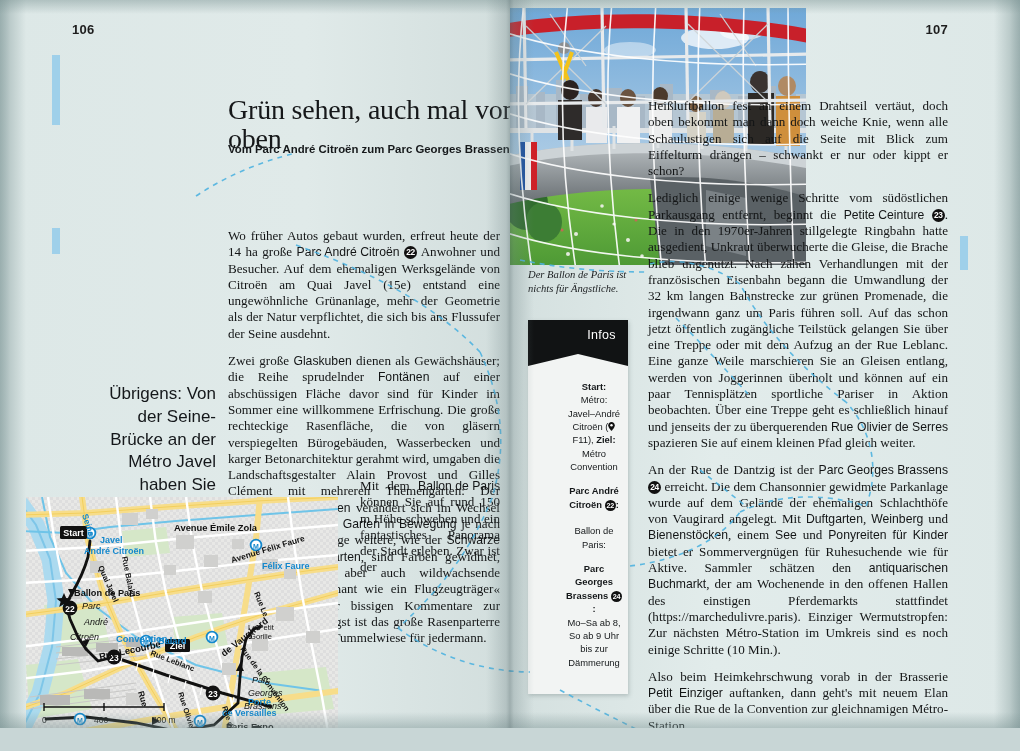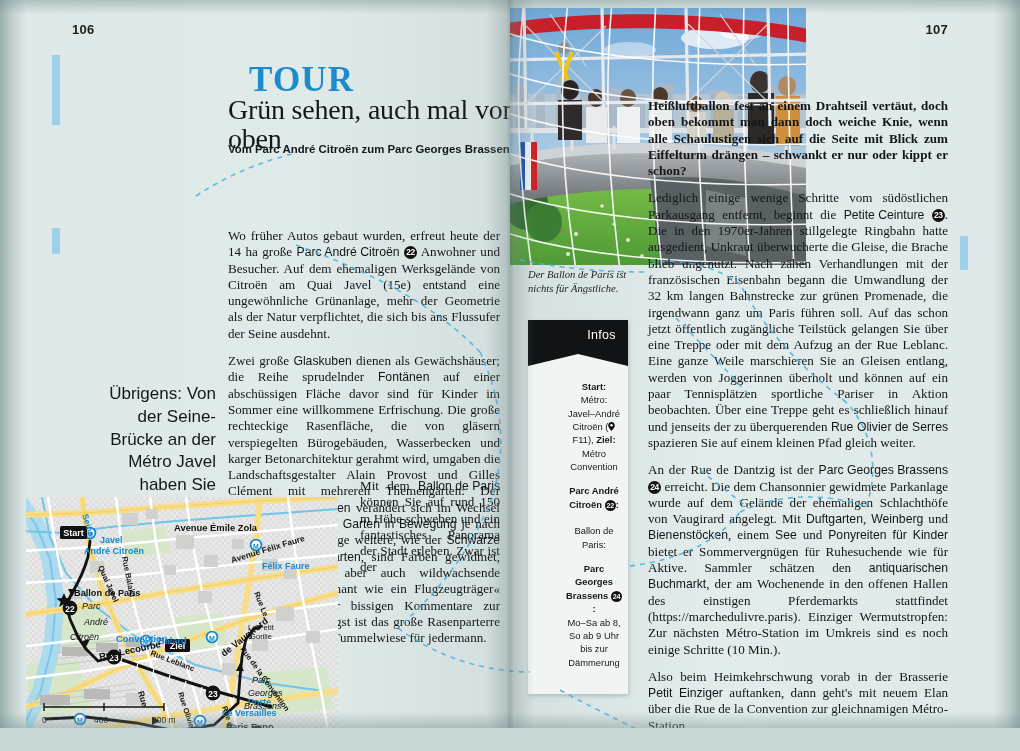--- a/index.html
+++ b/index.html
@@ -64,21 +64,21 @@
   
   .col{position:absolute;font-family:"Liberation Serif",serif;
     font-size:13.1px;line-height:1.245;color:#131516;text-align:justify;
     -webkit-hyphens:auto;hyphens:auto;}
   .col p{margin:0 0 11px 0;}
   .col b, .col strong{font-family:"Liberation Sans",sans-serif;font-weight:normal;font-size:12.2px;}
 
   #col-left-a{left:228px;top:228px;width:272px;}
   #col-left-b{left:360px;top:478px;width:140px;}
   #col-right{left:648px;top:98px;width:300px;}
-  #col-right .lead{margin-top:0;font-weight:bold;}
+  #col-right .lead{margin-top:0;}
 
   
   .badge{display:inline-block;width:13px;height:13px;border-radius:50%;
     background:#111;color:#fff;font-family:"Liberation Sans",sans-serif;
     font-weight:bold;font-size:8.4px;line-height:13px;text-align:center;
     vertical-align:1px;letter-spacing:-.4px;}
 
   
   .marginnote{position:absolute;left:98px;top:383px;width:118px;
     font-family:"Liberation Sans",sans-serif;font-size:17px;line-height:1.34;
@@ -130,21 +130,20 @@
   <div class="page page-left"></div>
   <div class="page page-right"></div>
 
   <div class="folio folio-l">106</div>
   <div class="folio folio-r">107</div>
 
   <div class="tabmark tab-l1"></div>
   <div class="tabmark tab-l2"></div>
   <div class="tabmark tab-r1"></div>
 
-  <div class="tour-kicker">TOUR</div>
   <div class="headline">Grün sehen, auch mal von oben</div>
   <div class="subhead">
     <span>Vom Parc André Citroën </span><span class="hl">zum</span><span> Parc Georges Brassens</span>
   </div>
 
   <div class="col" id="col-left-a">
     <p><span>Wo früher Autos gebaut wurden, erfreut heute der 14 ha große </span><b class="hl">Parc André Citroën</b> <span class="badge">22</span><span> Anwohner und Besucher. Auf dem ehemaligen Werksgelände von Citroën am Quai Javel (15e) entstand eine ungewöhnliche Grünanlage, mehr der Geometrie als der Natur verpflichtet, die sich bis ans Flussufer der Seine ausdehnt.</span></p>
     <p><span>Zwei große </span><b>Glaskuben</b><span> dienen als Gewächshäuser; die Reihe sprudelnder </span><b>Fontänen</b><span> auf einer abschüssigen Fläche davor sind für Kinder im Sommer eine willkommene Erfrischung. Die große rechteckige Rasenfläche, die von gläsern verspiegelten Bürogebäuden, Wasserbecken und karger Betonarchitektur gerahmt wird, umgaben die Landschaftsgestalter Alain Provost und Gilles Clément mit mehreren Themengärten: Der </span><b>Metamorphosengarten</b><span> verändert sich im Wechsel der Jahreszeiten, der </span><b>Garten in Bewegung</b><span> je nach Pflanzenwuchs. Einige weitere, wie der </span><b>Schwarze</b><span> und </span><b>der Weiße Garten</b><span>, sind Farben gewidmet, daneben gibt es aber auch wildwachsende </span><b>Ökowiesen</b><span>. »Charmant wie ein Flugzeugträger« war nur einer der bissigen Kommentare zur Eröffnung, doch längst ist das große Rasenparterre eine demokratische Tummelwiese für jedermann.</span></p>
   </div>
 

